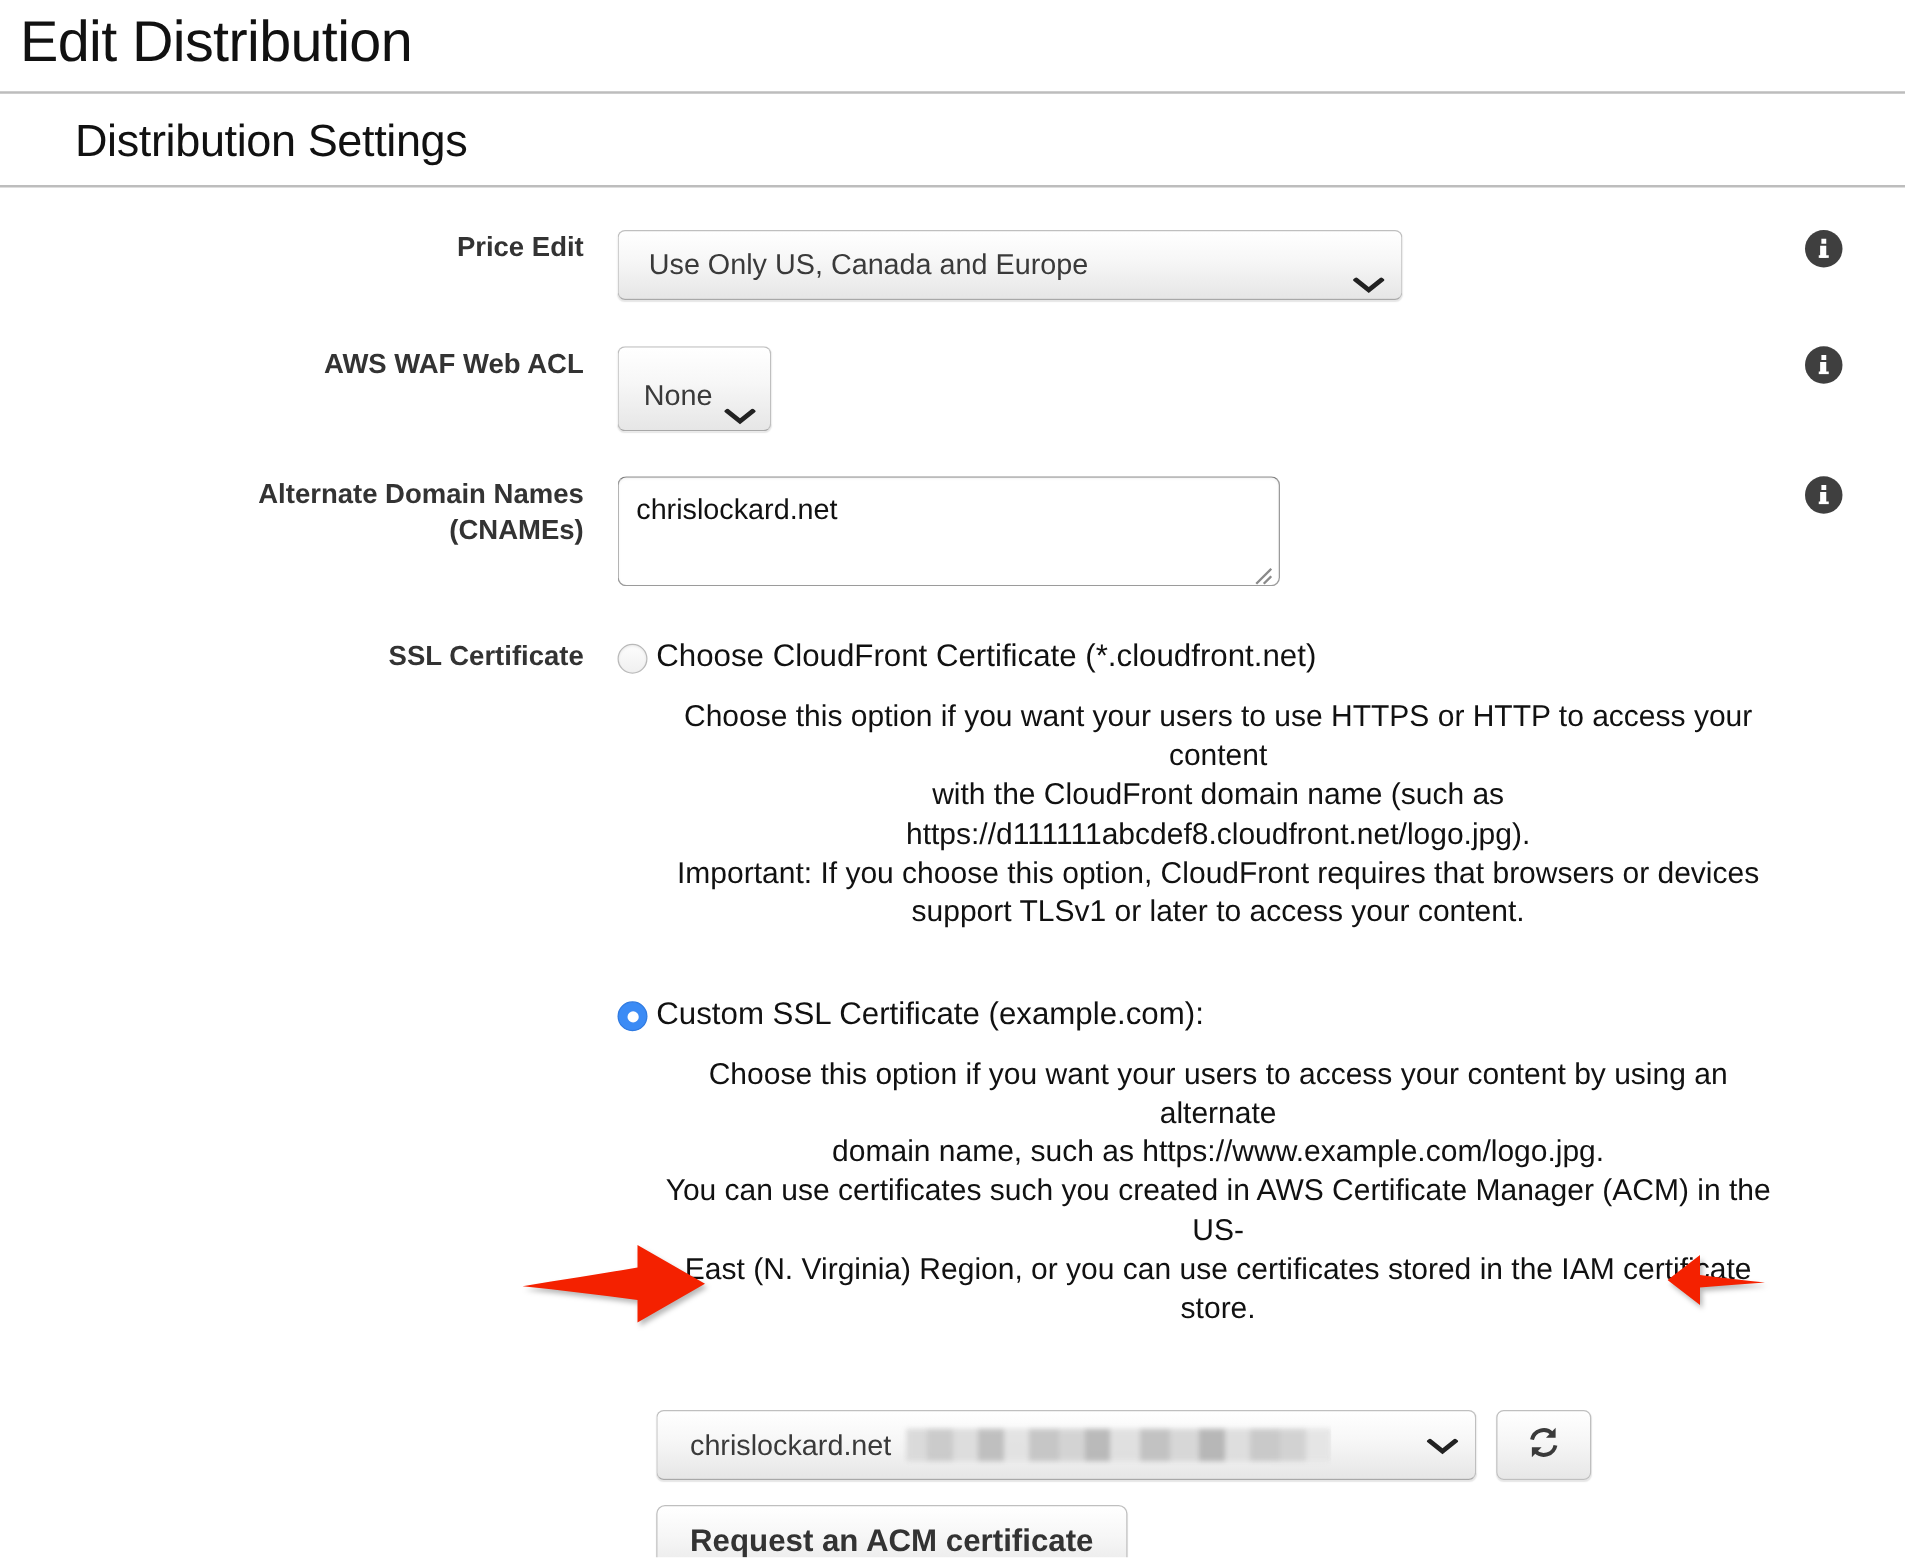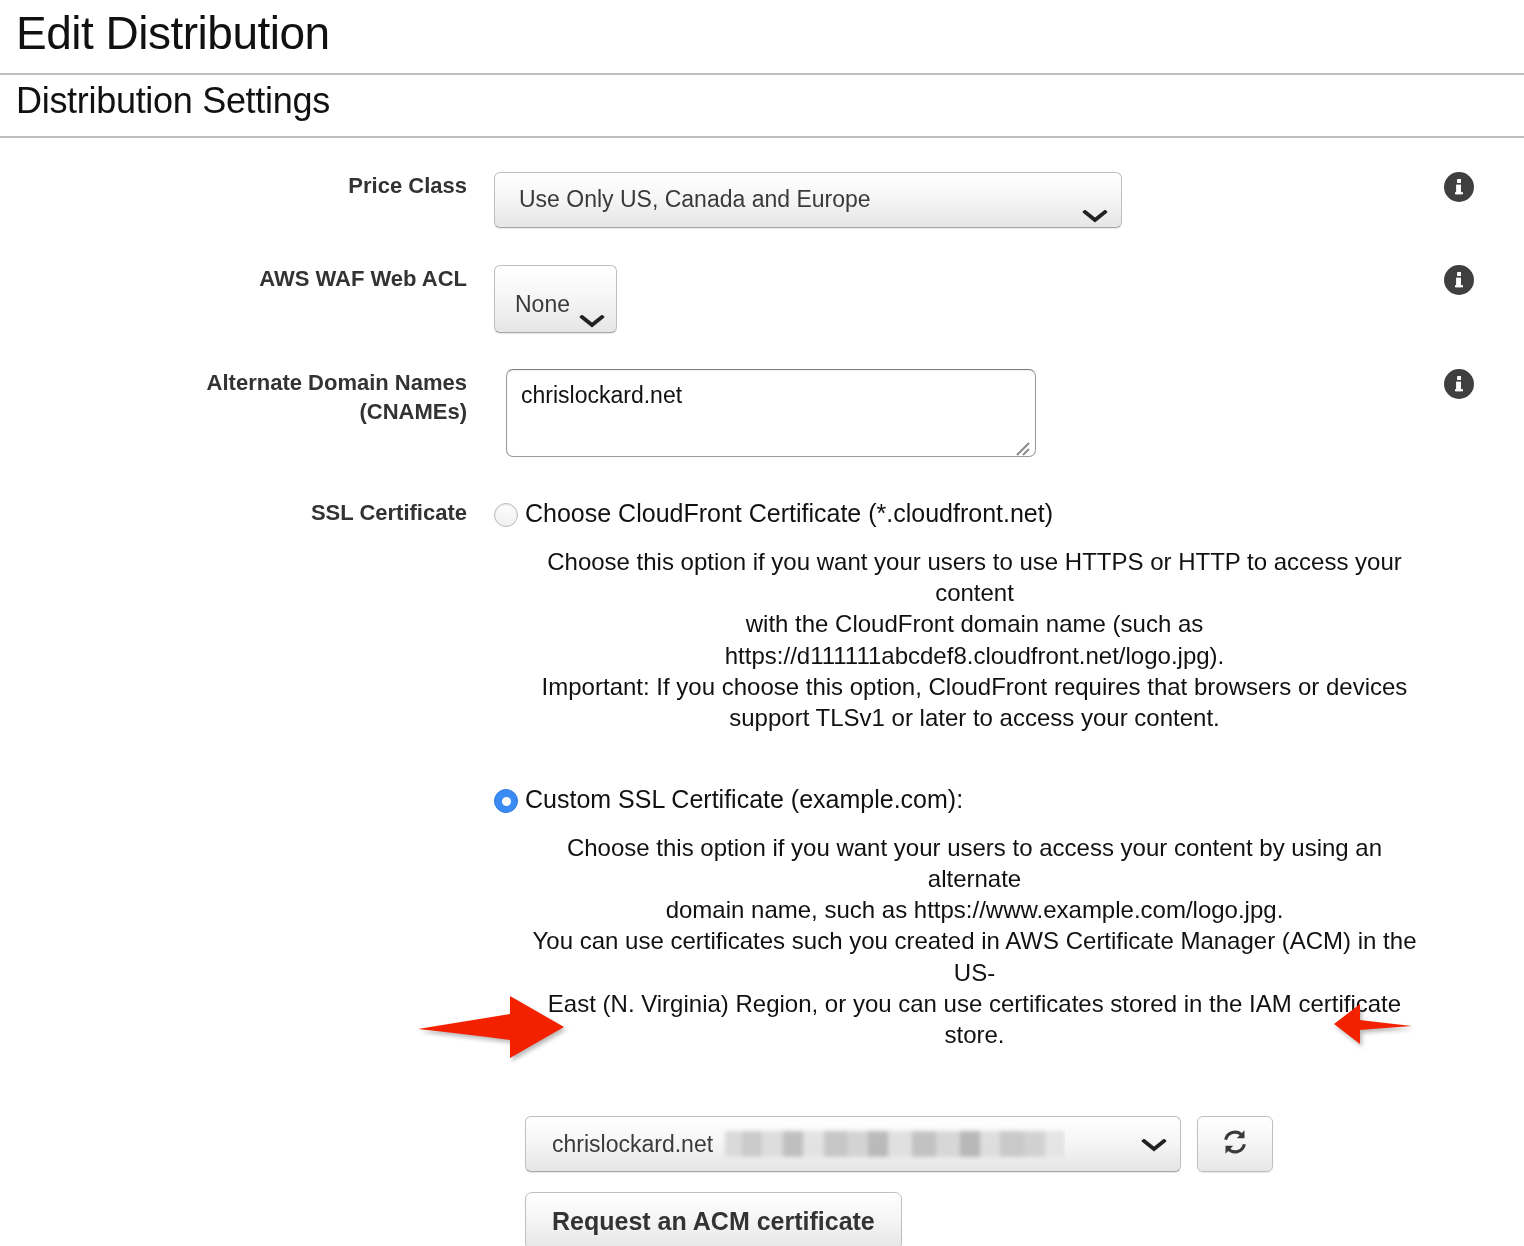--- a/index.html
+++ b/index.html
@@ -29,22 +29,23 @@
   .hr {
     height: 2px;
     background: #bdbdbd;
     width: 100%;
   }
   .section-title {
     font-size: 36px;
     font-weight: 400;
     color: #111;
     letter-spacing: -0.3px;
-    padding: 6px 0 16px 16px;
+    padding: 18px 0 16px 16px;
     line-height: 1.1;
+    margin-left: 44px;
   }
 
   
   .form {
     padding-top: 34px;
   }
   .row {
     display: flex;
     align-items: flex-start;
     margin-bottom: 0;
@@ -251,21 +252,21 @@
 
   <div class="page-title">Edit Distribution</div>
   <div class="hr"></div>
 
   <div class="section-title">Distribution Settings</div>
   <div class="hr"></div>
 
   <div class="form">
 
     <div class="row" style="margin-bottom:37px;">
-      <div class="label-col">Price Class</div>
+      <div class="label-col">Price Edit</div>
       <div class="field-col">
         <div class="aws-select" id="price-class-select">
           <span class="sel-text">Use Only US, Canada and Europe</span>
           <span class="chev">
             <svg width="20" height="13" viewBox="0 0 20 13" aria-hidden="true">
                 <path d="M2 2 L10 10 L18 2" stroke="#222" stroke-width="3.4" fill="none" stroke-linecap="square"></path>
               </svg>
           </span>
         </div>
       </div>
@@ -296,21 +297,21 @@
         <span class="info-icon">
           <svg width="30" height="30" viewBox="0 0 30 30" aria-hidden="true">
             <rect x="13.1" y="7.0" width="3.9" height="4.0" fill="#fff"></rect>
             <rect x="12.1" y="12.6" width="4.9" height="9.6" fill="#fff"></rect>
             <rect x="11.0" y="20.2" width="8.0" height="2.1" fill="#fff"></rect>
           </svg>
         </span>
       </div>
     </div>
 
-    <div class="row" style="margin-bottom:42px;gap:12px;">
+    <div class="row" style="margin-bottom:42px;">
       <div class="label-col">
         <div>Alternate Domain Names</div>
         <div>(CNAMEs)</div>
       </div>
       <div class="field-col">
         <div class="cname-box">
           <span>chrislockard.net</span>
           <span class="resize-grip">
             <svg width="18" height="18" viewBox="0 0 18 18" aria-hidden="true">
               <path d="M16 4 L4 16 M16 10 L10 16" stroke="#8a8a8a" stroke-width="1.9" fill="none"></path>

